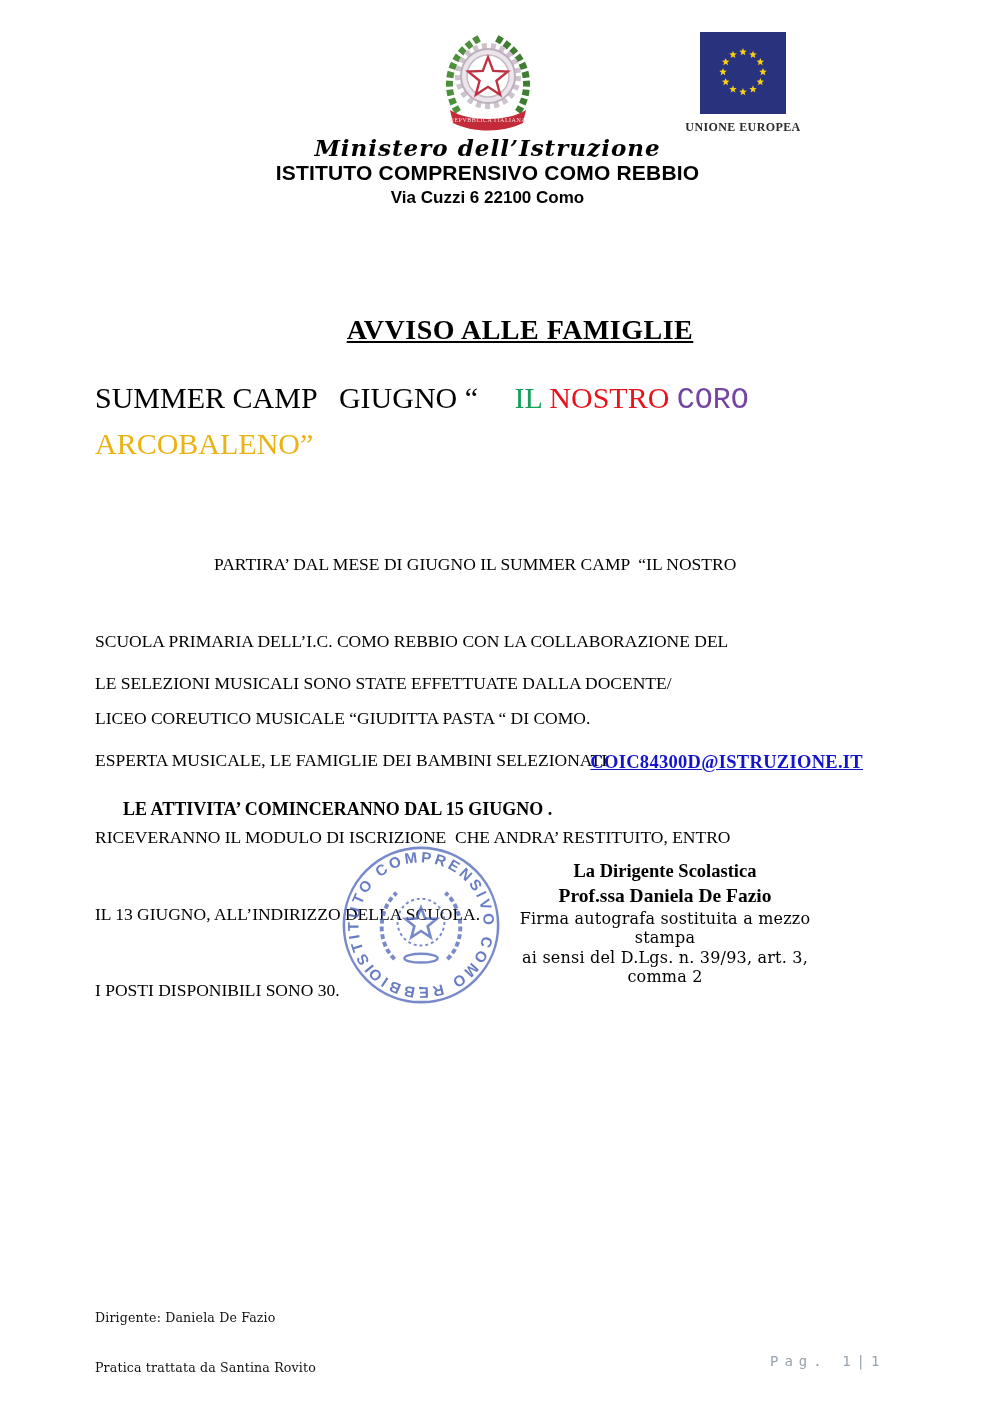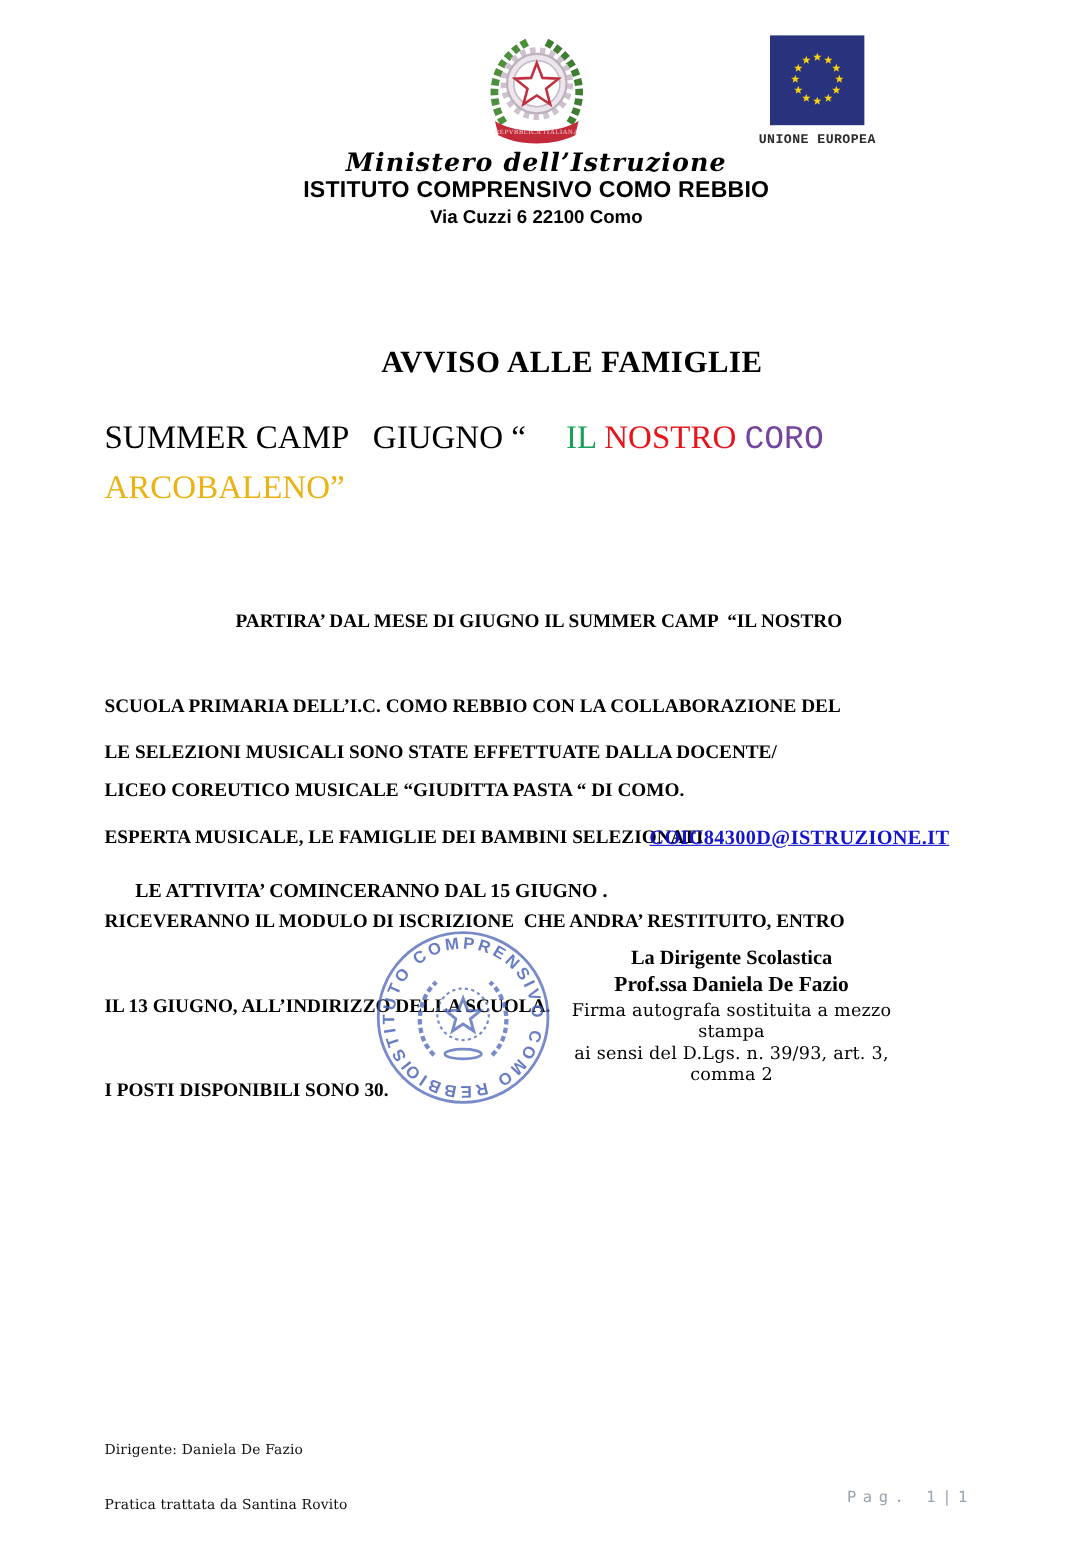--- a/index.html
+++ b/index.html
@@ -32,39 +32,40 @@
   .address {
     position: absolute; left: 0; top: 188px; width: 975px;
     text-align: center;
     font-family: "Liberation Sans", sans-serif;
     font-weight: bold; font-size: 17px;
   }
   .eu-flag { position: absolute; left: 700px; top: 32px; width: 86px; height: 82px; }
   .eu-label {
     position: absolute; left: 672px; top: 120px; width: 142px;
     text-align: center;
-    font-family: Liberation Mono, monospace;
+    font-family: Liberation Serif, serif;
     font-weight: bold; font-size: 12px; letter-spacing: 0.4px; color: #2b2b2b;
   }
   
   .notice-title {
     position: absolute; left: 95px; top: 314px; width: 780px;
     text-align: center; padding-left: 70px;
     font-weight: bold; font-size: 28px; letter-spacing: 0.5px;
     white-space: pre-wrap;
+    text-decoration: underline;
   }
   .notice-subtitle {
     position: absolute; left: 95px; top: 376px; width: 800px;
     font-size: 30px; line-height: 44px;
     white-space: pre-wrap;
   }
   
   .para {
     position: absolute; left: 95px; width: 785px;
-    font-weight: bold; font-size: 17.5px; line-height: 25.6px;
+    font-weight: normal; font-size: 17.5px; line-height: 25.6px;
     white-space: pre-wrap;
   }
   .para-1 { top: 501px; }
   .para-1 .line:first-child { padding-left: 119px; }
   .para-2 { top: 620px; }
   .email-line {
     position: absolute; left: 95px; top: 752px; width: 768px;
     text-align: right;
   }
   .email-line a {

